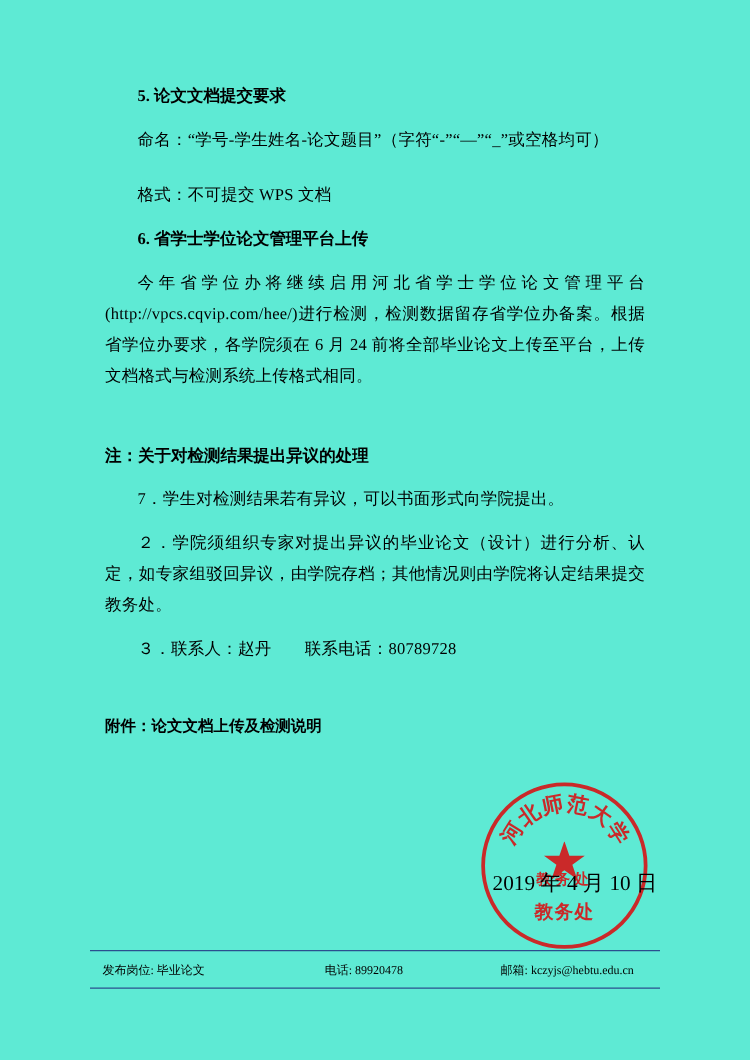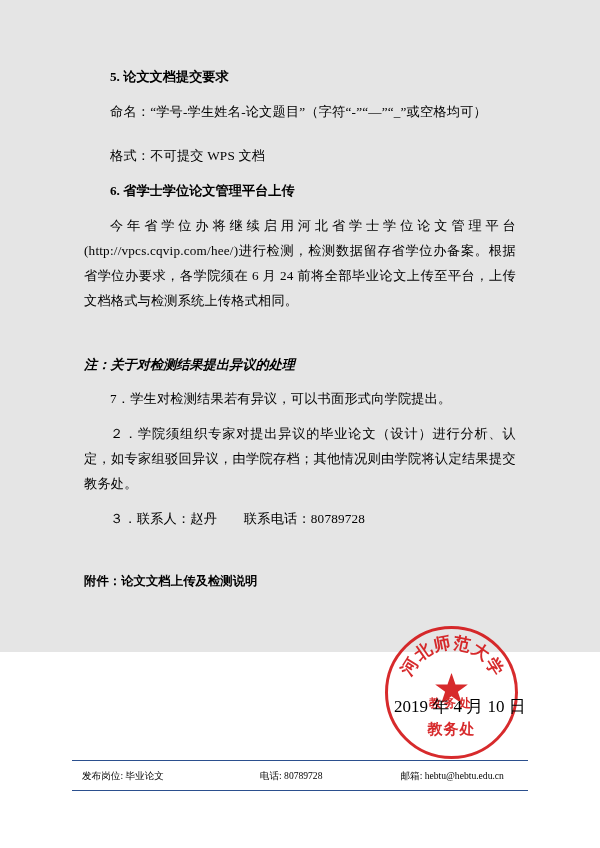--- a/index.html
+++ b/index.html
@@ -12,22 +12,22 @@
     height: 848px;
     position: relative;
     font-family: "Liberation Serif", "DejaVu Serif", serif;
     color: #000000;
     overflow: hidden;
   }
   .page {
     position: absolute;
     left: 0; top: 0;
     width: 600px;
-    height: 652px;
-    background: #e5e5e5;
+    height: 848px;
+    background: #5eead4;
   }
   .content {
     position: absolute;
     left: 84px;
     top: 64px;
     width: 432px;
   }
   .para {
     font-size: 13.2px;
     line-height: 25px;
@@ -50,21 +50,20 @@
   }
   .gap-sm { height: 9px; }
   .gap-md { height: 16px; }
   .gap-lg { height: 22px; }
 
   .note-title {
     font-size: 13.2px;
     line-height: 25px;
     font-weight: bold;
     margin: 0;
-    font-style: italic;
   }
   .attach {
     font-size: 12.4px;
     line-height: 22px;
     font-weight: bold;
     margin: 0;
   }
 
   
   .seal {
@@ -245,17 +244,17 @@
     </div>
   </div>
 
   <div class="date-line">2019 年 4 月 10 日</div>
 
   <div class="footer-rule-top"></div>
   <div class="footer-rule-bottom"></div>
 
   <div class="footer">
     <div class="footer-cell c1">发布岗位: 毕业论文</div>
-    <div class="footer-cell c2">电话: 80789728</div>
-    <div class="footer-cell c3">邮箱: hebtu@hebtu.edu.cn</div>
+    <div class="footer-cell c2">电话: 89920478</div>
+    <div class="footer-cell c3">邮箱: kczyjs@hebtu.edu.cn</div>
   </div>
 
 </div>
 
 </body></html>

